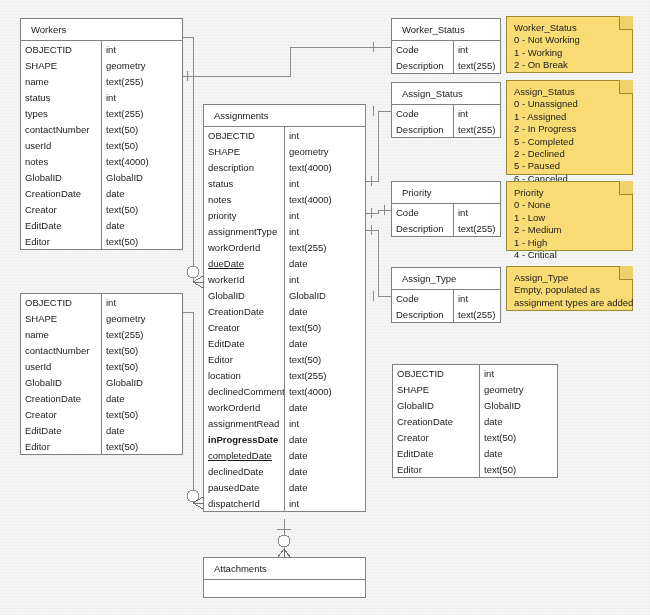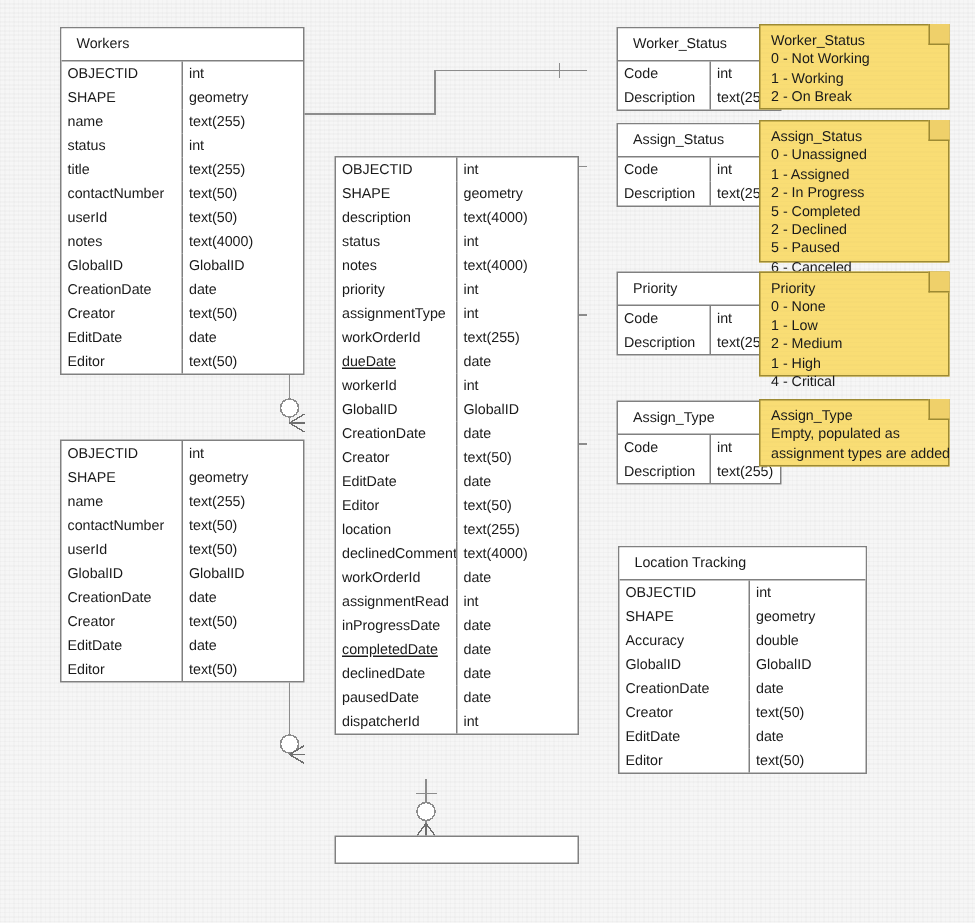--- a/index.html
+++ b/index.html
@@ -20,21 +20,20 @@
       repeating-linear-gradient(90deg, rgba(0,0,0,0.014) 0px, rgba(0,0,0,0.014) 1px, transparent 1px, transparent 3px);
   }
   svg#links{position:absolute;left:0;top:0;width:650px;height:615px;pointer-events:none;}
 
   .entity{
     position:absolute;
     background:#ffffff;
     border:1px solid #808080;
     box-sizing:border-box;
     box-shadow:0 0 0 0 rgba(0,0,0,0);
-    margin-left:20px;
   }
   .ent-title{
     font-size:9.5px;
     color:#1a1a1a;
     padding:5px 0 5px 10px;
     border-bottom:1px solid #808080;
     line-height:11px;
     background:#fff;
   }
   .ent-rows{display:block;}
@@ -159,21 +158,21 @@
         </div>
         <div class="ent-row">
           <div class="fname" style="width: 81px;">name</div>
           <div class="ftype">text(255)</div>
         </div>
         <div class="ent-row">
           <div class="fname" style="width: 81px;">status</div>
           <div class="ftype">int</div>
         </div>
         <div class="ent-row">
-          <div class="fname" style="width: 81px;">title</div>
+          <div class="fname" style="width: 81px;">types</div>
           <div class="ftype">text(255)</div>
         </div>
         <div class="ent-row">
           <div class="fname" style="width: 81px;">contactNumber</div>
           <div class="ftype">text(50)</div>
         </div>
         <div class="ent-row">
           <div class="fname" style="width: 81px;">userId</div>
           <div class="ftype">text(50)</div>
         </div>
@@ -241,20 +240,21 @@
           <div class="fname" style="width: 81px;">EditDate</div>
           <div class="ftype">date</div>
         </div>
         <div class="ent-row">
           <div class="fname" style="width: 81px;">Editor</div>
           <div class="ftype">text(50)</div>
         </div>
       </div>
     </div>
     <div class="entity" style="left: 203px; top: 104px; width: 163px;">
+      <div class="ent-title">Assignments</div>
       <div class="ent-rows">
         <div class="ent-row">
           <div class="fname" style="width: 81px;">OBJECTID</div>
           <div class="ftype">int</div>
         </div>
         <div class="ent-row">
           <div class="fname" style="width: 81px;">SHAPE</div>
           <div class="ftype">geometry</div>
         </div>
         <div class="ent-row">
@@ -319,21 +319,21 @@
         </div>
         <div class="ent-row">
           <div class="fname" style="width: 81px;">workOrderId</div>
           <div class="ftype">date</div>
         </div>
         <div class="ent-row">
           <div class="fname" style="width: 81px;">assignmentRead</div>
           <div class="ftype">int</div>
         </div>
         <div class="ent-row">
-          <div class="fname" style="width: 81px;">inProgressDate</div>
+          <div class="fname" style="width: 81px; font-weight: bold;">inProgressDate</div>
           <div class="ftype">date</div>
         </div>
         <div class="ent-row">
           <div class="fname" style="width: 81px; text-decoration: underline;">completedDate</div>
           <div class="ftype">date</div>
         </div>
         <div class="ent-row">
           <div class="fname" style="width: 81px;">declinedDate</div>
           <div class="ftype">date</div>
         </div>
@@ -393,35 +393,30 @@
           <div class="fname" style="width: 62px;">Code</div>
           <div class="ftype">int</div>
         </div>
         <div class="ent-row">
           <div class="fname" style="width: 62px;">Description</div>
           <div class="ftype">text(255)</div>
         </div>
       </div>
     </div>
     <div class="entity" style="left: 392px; top: 364px; width: 166px;">
-      <div class="ent-title">Location Tracking</div>
       <div class="ent-rows">
         <div class="ent-row">
           <div class="fname" style="width: 87px;">OBJECTID</div>
           <div class="ftype">int</div>
         </div>
         <div class="ent-row">
           <div class="fname" style="width: 87px;">SHAPE</div>
           <div class="ftype">geometry</div>
         </div>
         <div class="ent-row">
-          <div class="fname" style="width: 87px;">Accuracy</div>
-          <div class="ftype">double</div>
-        </div>
-        <div class="ent-row">
           <div class="fname" style="width: 87px;">GlobalID</div>
           <div class="ftype">GlobalID</div>
         </div>
         <div class="ent-row">
           <div class="fname" style="width: 87px;">CreationDate</div>
           <div class="ftype">date</div>
         </div>
         <div class="ent-row">
           <div class="fname" style="width: 87px;">Creator</div>
           <div class="ftype">text(50)</div>
@@ -430,20 +425,21 @@
           <div class="fname" style="width: 87px;">EditDate</div>
           <div class="ftype">date</div>
         </div>
         <div class="ent-row">
           <div class="fname" style="width: 87px;">Editor</div>
           <div class="ftype">text(50)</div>
         </div>
       </div>
     </div>
     <div class="entity" style="left: 203px; top: 557px; width: 163px;">
+      <div class="ent-title">Attachments</div>
       <div class="ent-rows">
         <div class="ent-row empty">
           <div class="fname" style="width: 81px;"></div>
           <div class="ftype"></div>
         </div>
       </div>
     </div>
   </div>
 <div id="notes-layer">
     <div class="note" style="left: 506px; top: 16px; width: 127px; height: 57px;">

